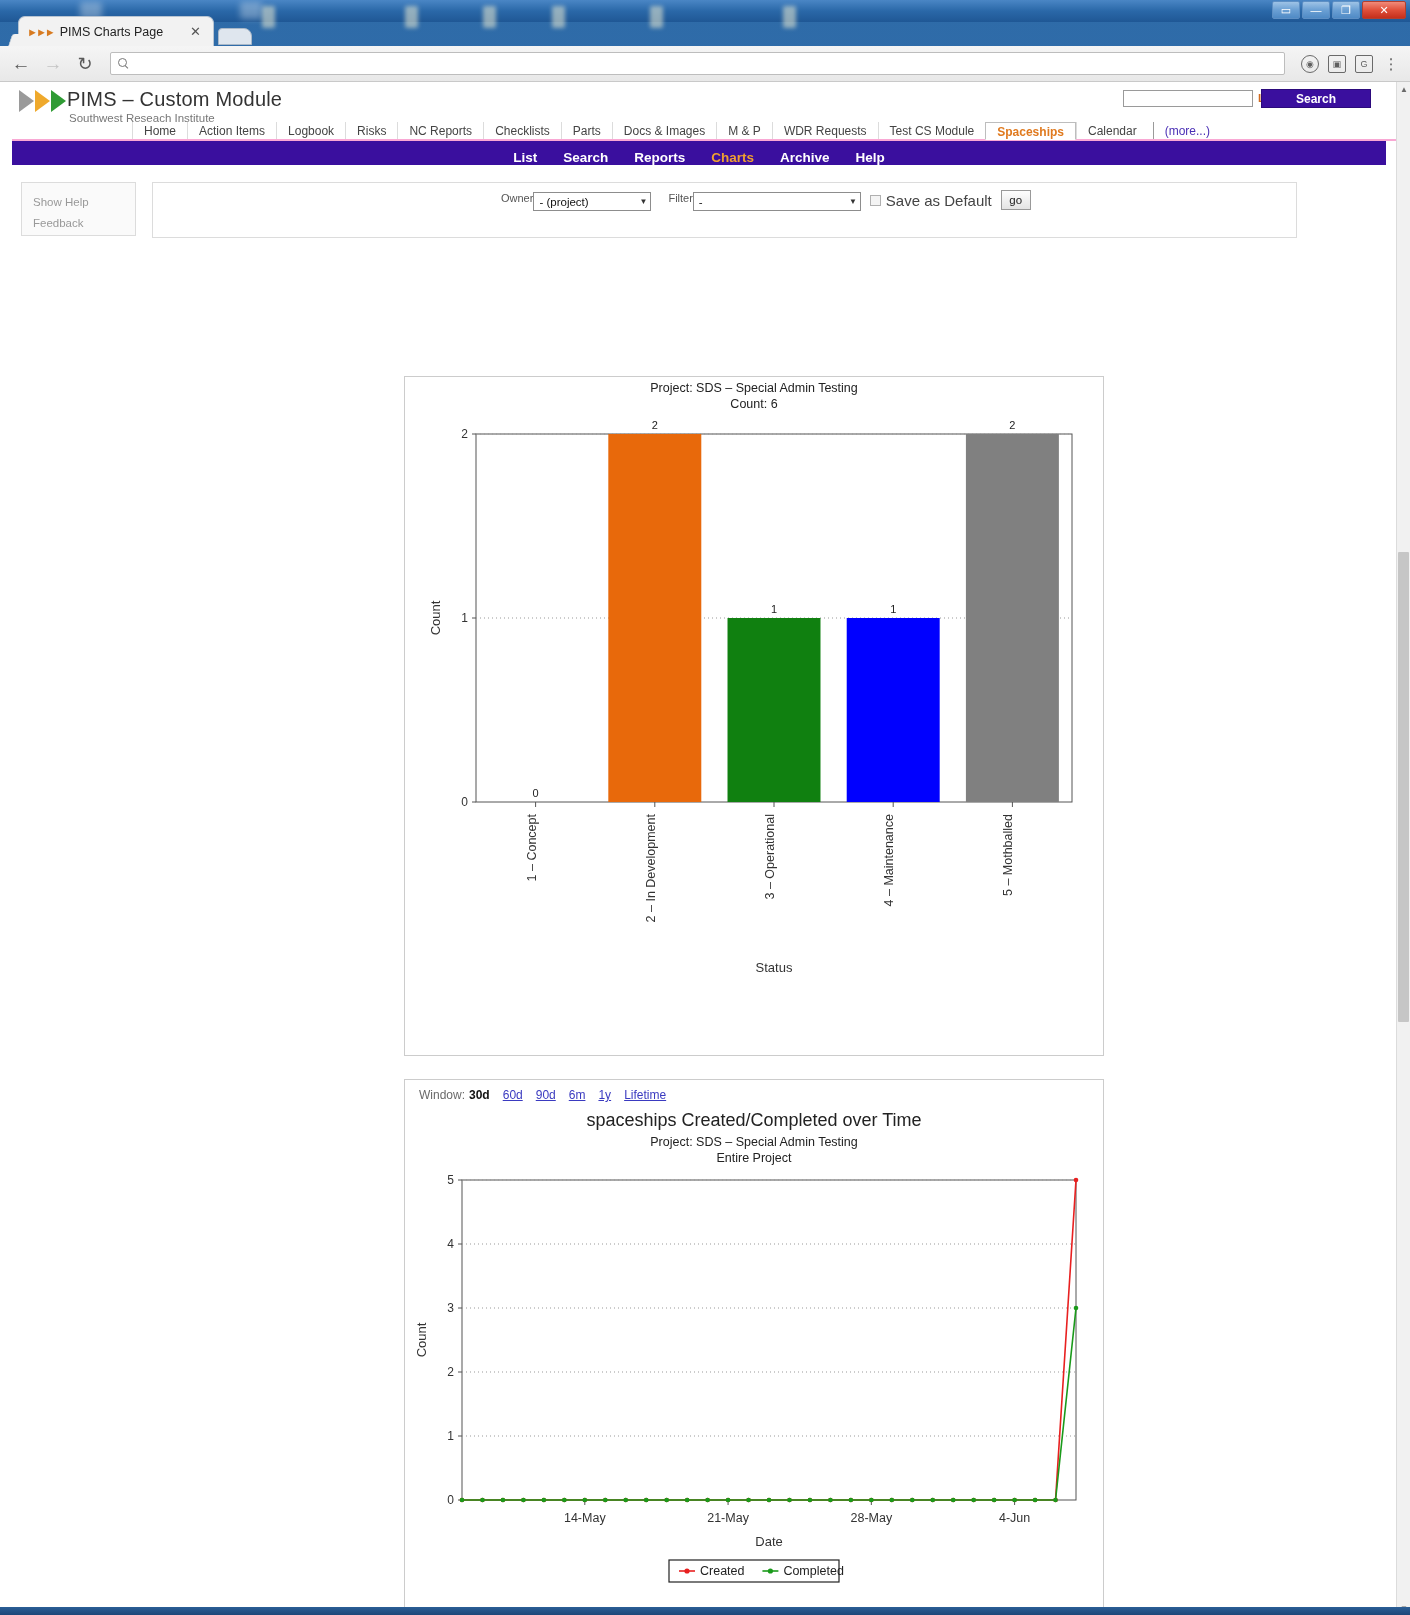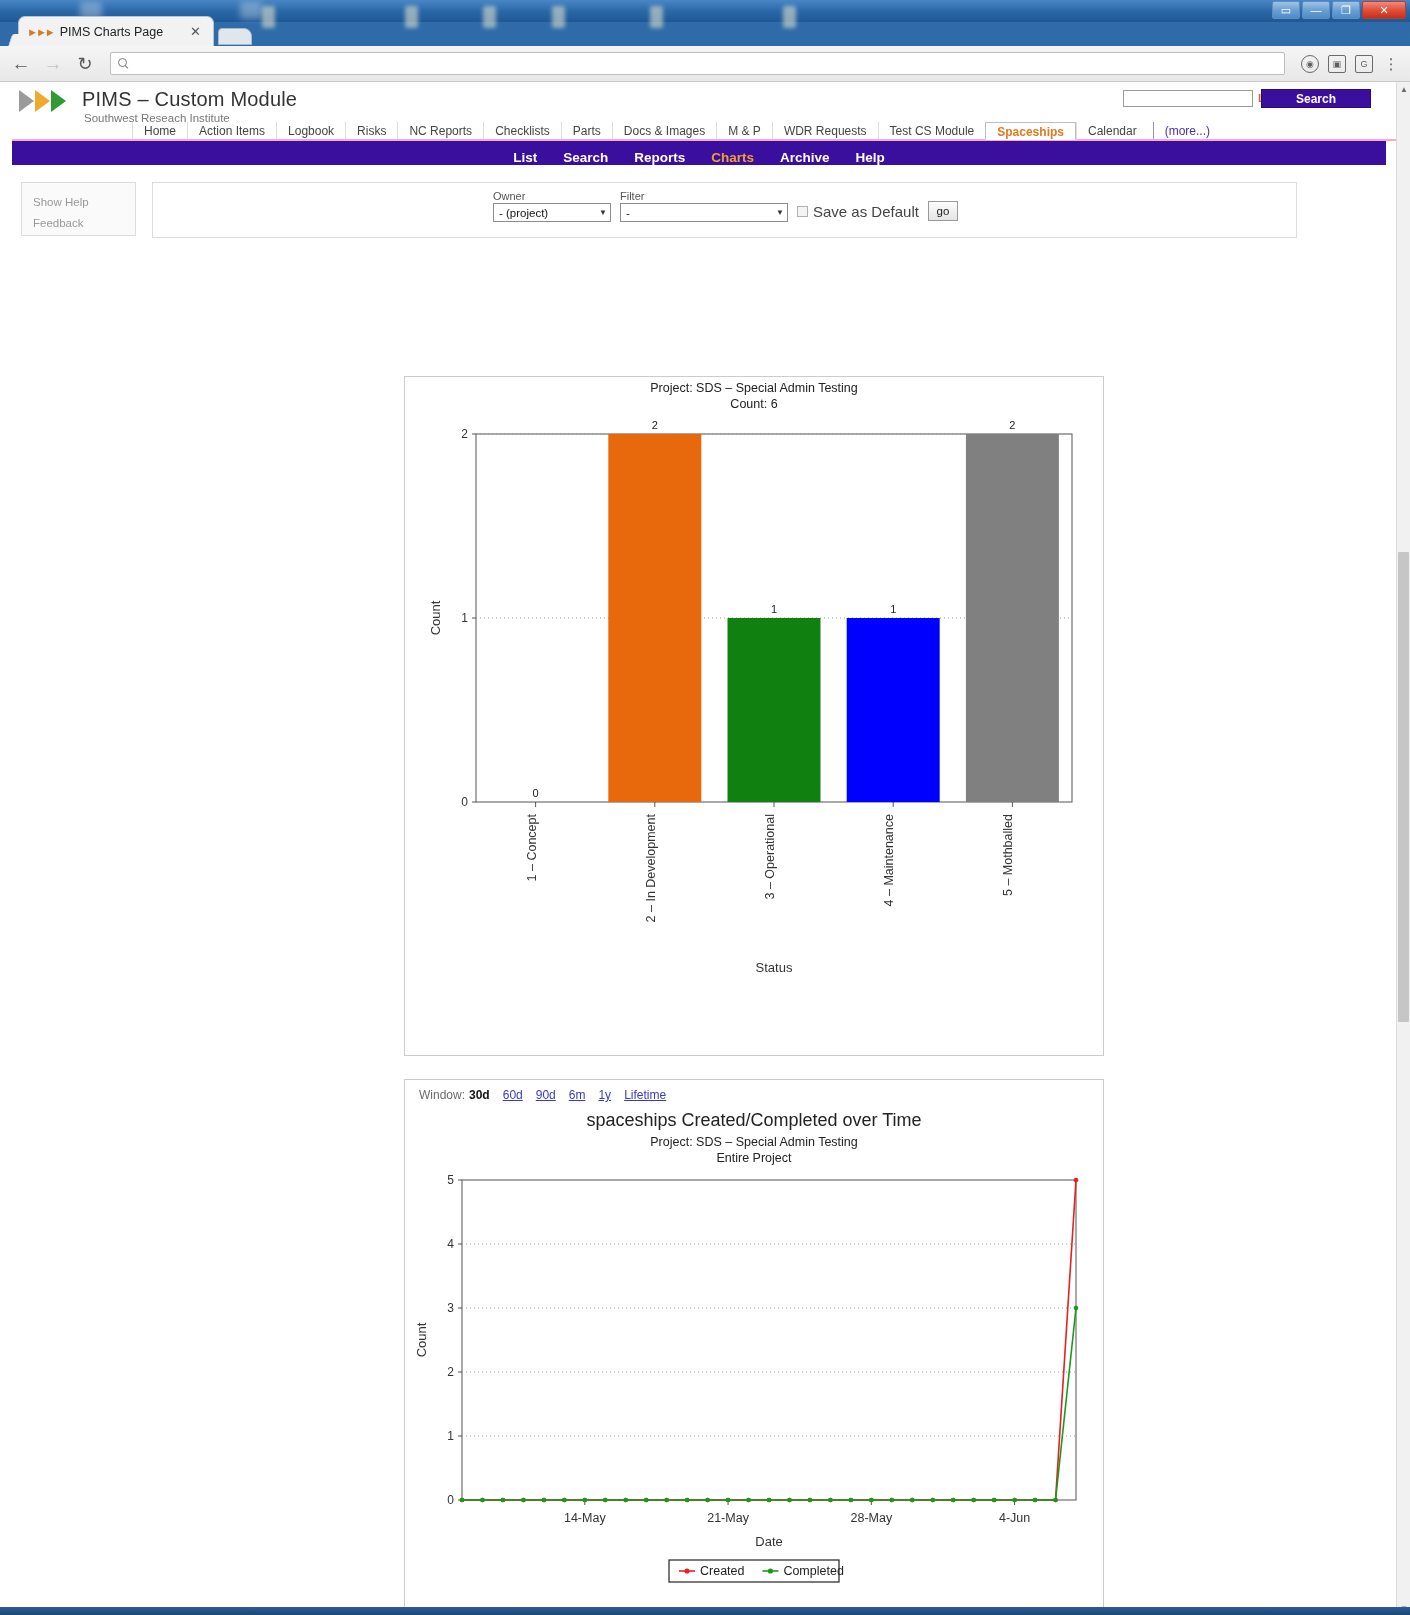--- a/index.html
+++ b/index.html
@@ -110,21 +110,21 @@
     position:absolute; left:12px; top:0; width:1386px; height:1533px; background:#fff;
   }
 
   
   .pims-header { position:relative; height:59px; }
   .logo-arrows { position:absolute; left:7px; top:8px; display:flex; gap:1px; }
   .arrow { width:0; height:0; border-top:11px solid transparent; border-bottom:11px solid transparent; }
   .arrow.gray  { border-left:15px solid #9a9a9a; }
   .arrow.orange{ border-left:15px solid #efa92c; }
   .arrow.green { border-left:15px solid #2f9b34; }
-  .brand { position:absolute; left:70px; top:6px; }
+  .brand { position:absolute; left:55px; top:6px; }
   .brand-main { font-size:20px; color:#333; letter-spacing:0.2px; }
   .brand-sub { font-size:11.5px; color:#777; margin-top:1px; margin-left:2px; }
 
   .header-links {
     position:absolute; right:96px; top:10px; display:flex; align-items:center; gap:6px;
     font-size:11.5px; color:#999;
   }
   .header-links a { color:#9a9a9a; text-decoration:none; }
   .header-links a.logout { color:#d06a1f; font-weight:bold; }
   .header-links .sep { color:#c4c4c4; }
@@ -171,21 +171,21 @@
     position:absolute; left:9px; top:17px; width:115px; height:54px;
     border:1px solid #dcdcdc; background:#fafafa; padding:9px 11px;
   }
   .helpbox div { font-size:11.5px; color:#999; line-height:21px; }
 
   .filterbar {
     position:absolute; left:140px; top:17px; width:1145px; height:56px;
     border:1px solid #dcdcdc; background:#fff;
   }
   .filter-inner { display:flex; align-items:flex-end; gap:9px; padding:7px 0 0 340px; }
-  .field { display:flex; flex-direction:column; }
+  .field { display:flex; flex-direction:row;margin-left:8px; }
   .field label { font-size:11px; color:#555; margin-bottom:1px; }
   .sel {
     height:19px; border:1px solid #8d8d8d; background:#fff;
     display:flex; align-items:center; justify-content:space-between;
     font-size:11.5px; color:#111; padding:0 3px 0 5px;gap:27px;
   }
   .sel .caret { font-size:8px; color:#333; }
   .sel.owner { width:118px; }
   .sel.filt  { width:168px; }
   .chk-wrap { display:flex; align-items:center; gap:5px; padding-bottom:2px; }

